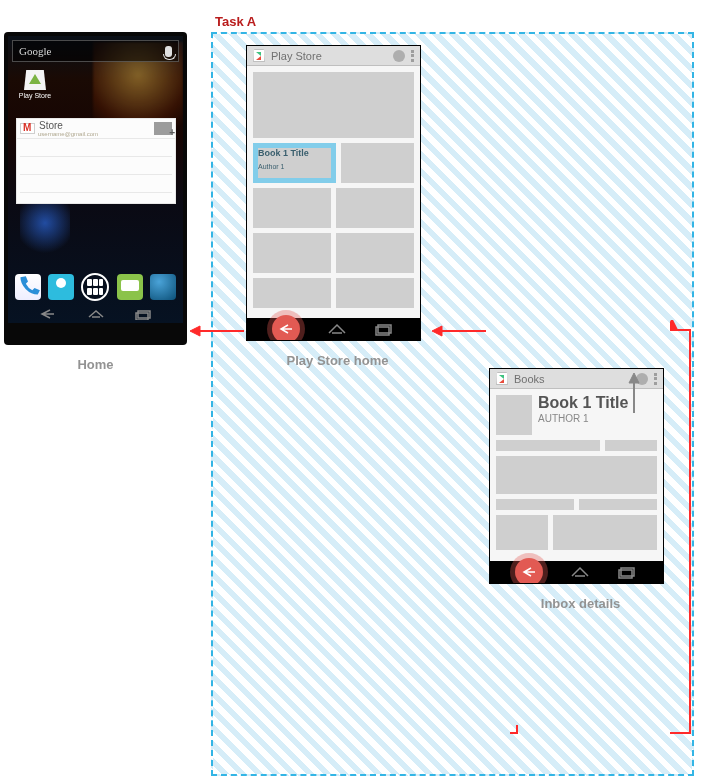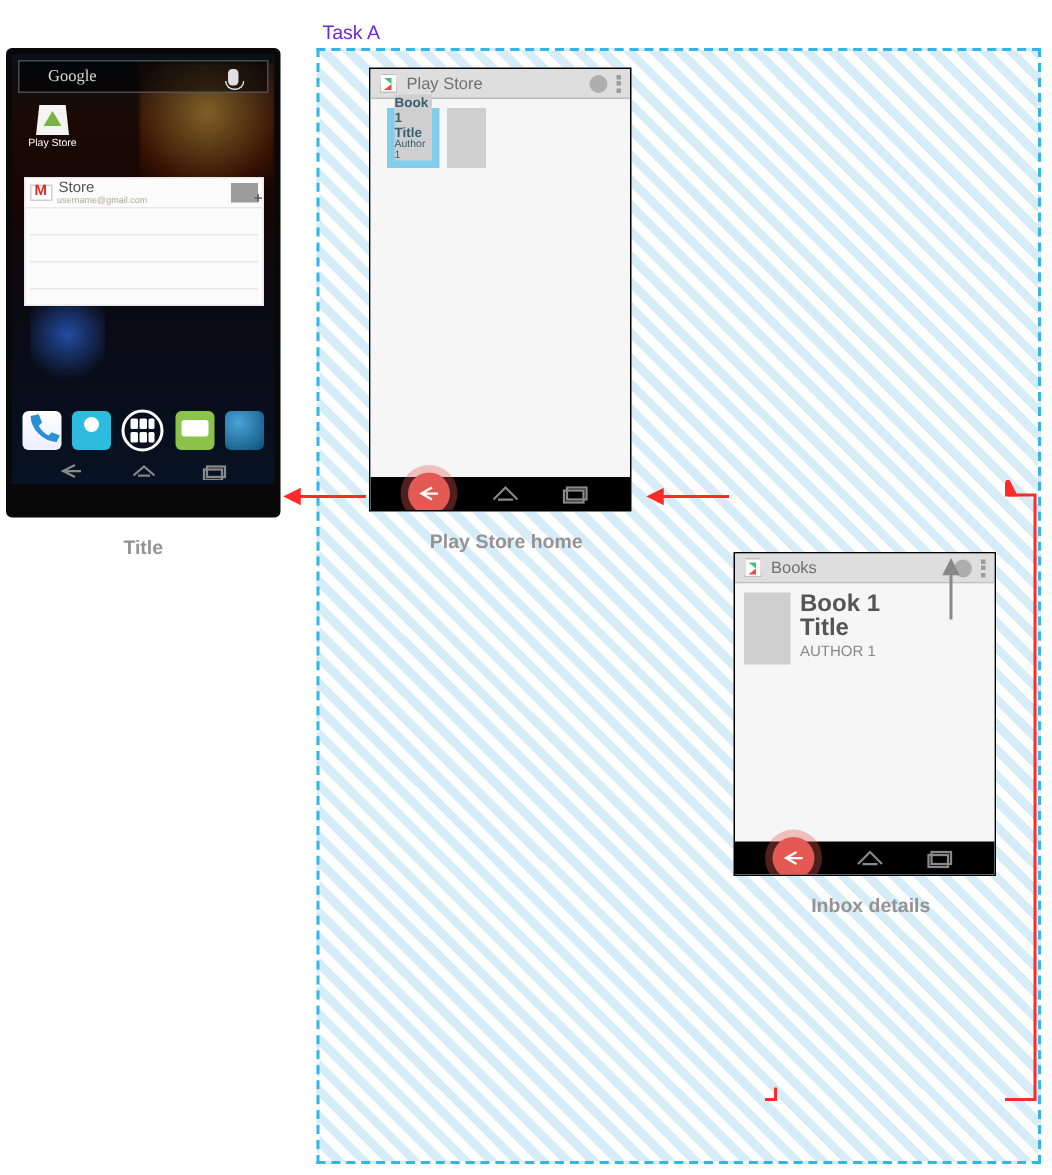--- a/index.html
+++ b/index.html
@@ -1,32 +1,32 @@
 <!DOCTYPE html>
 <html><head>
 <meta charset="utf-8">
 <style>
 * { box-sizing: border-box; margin: 0; padding: 0; }
 body { font-family: "Helvetica Neue", Arial, sans-serif; background: #fff; width: 701px; height: 783px; position: relative; }
 
-.task-label { position: absolute; top: 14px; left: 215px; color: #6d28d9; font-size: 13px; font-weight: 400; }
+.task-label { position: absolute; top: 14px; left: 215px; color: #b91c1c; font-size: 13px; font-weight: 700; }
 .task-box { position: absolute; top: 32px; left: 211px; width: 483px; height: 744px; border: 2px dashed #33b5e5; background: repeating-linear-gradient(45deg, #ffffff 0 6px, #d6edf8 6px 12px); }
 
 .phone { position: absolute; width: 183px; }
 .phone-body { width: 183px; height: 296px; background: #000; border-radius: 4px; padding: 4px; position: relative; }
 .phone-screen { background: #fff; width: 175px; height: 270px; position: relative; overflow: hidden; }
 .phone-caption { text-align: center; color: #939393; font-size: 13px; font-weight: bold; margin-top: 12px; }
 
 
 #home-phone { top: 32px; left: 4px; }
 #home-phone .phone-body { background: #080808; height: 313px; }
 #home-phone .phone-screen { height: 287px; background: linear-gradient(180deg,#0a1018 0%,#1a0a04 15%,#160503 35%,#0a0a14 60%,#061222 100%); position:relative; }
 #home-phone .glow1 { position:absolute; top:6px; left:85px; width:90px; height:110px; background: radial-gradient(circle at 50% 30%, rgba(255,200,80,.45), rgba(255,80,0,.12) 55%, transparent 75%); filter: blur(1px);}
 #home-phone .glow2 { position:absolute; bottom:65px; left:12px; width:50px; height:70px; background: radial-gradient(circle, rgba(50,120,255,.6), transparent 70%);}
-.search-bar { position: absolute; top: 4px; left: 4px; right: 4px; height: 22px; background: rgba(0,0,0,.55); border: 1px solid rgba(120,120,120,.6); display: flex; align-items: center; padding: 0 19px; justify-content: space-between; }
+.search-bar { position: absolute; top: 4px; left: 4px; right: 4px; height: 22px; background: rgba(0,0,0,.55); border: 1px solid rgba(120,120,120,.6); display: flex; align-items: center; padding: 0 6px; justify-content: space-between; }
 .search-bar span { color: #d8d8d8; font-size: 11px; font-family: Georgia, serif; }
 .mic-icon { width: 7px; height: 11px; border-radius: 3px; background: #e0e0e0; position: relative; }
 .mic-icon:after { content:''; position:absolute; bottom:-3px; left:-2px; width:11px; height:5px; border:1.5px solid #e0e0e0; border-top:none; border-radius:0 0 6px 6px;}
 .home-app { position: absolute; top: 34px; left: 10px; width: 34px; text-align: center; }
 .bag-icon { width: 22px; height: 20px; background: #f4f4f4; margin: 0 auto; position: relative; clip-path: polygon(10% 0, 90% 0, 100% 100%, 0 100%); }
 .bag-icon:before { content:''; position:absolute; top:4px; left:5px; width:0; height:0; border-left:6px solid transparent; border-right:6px solid transparent; border-bottom:10px solid #7bb342;}
 .home-app-label { color:#fff; font-size:7px; margin-top:2px;}
 .widget { position:absolute; top:82px; left:8px; width:160px; height:86px; background:#fcfcfc; border:1px solid rgba(0,0,0,.08); }
 .widget-hdr { height:20px; display:flex; align-items:center; padding:0 3px; border-bottom:1px solid #e8e8e8;}
 .m-icon { width:15px; height:11px; background:#fff; border:1px solid #cfcfcf; position:relative; margin-right:4px;}
@@ -52,21 +52,21 @@
 
 .wf { position: relative; }
 .wf .navbar { position:absolute; bottom:0; left:0; right:0; height:22px; background:#000; display:flex; justify-content:space-evenly; align-items:center;}
 .wf .screen-top { position:absolute; top:0; left:0; right:0; height:20px; background:#dedede; border-bottom:1px solid #bfbfbf; display:flex; align-items:center; padding:0 6px;}
 .play-icon { width:12px; height:13px; background:#fff; border:1px solid #c0c0c0; clip-path: polygon(10% 0, 90% 0, 100% 100%, 0 100%); margin-right:6px; position:relative;}
 .play-icon:before { content:''; position:absolute; top:2px; left:2px; border-left:5px solid transparent; border-right:0; border-top:4px solid #3fc380; border-bottom:4px solid #e74c3c;}
 .top-title { flex:1; color:#707070; font-size:11px;}
 .top-dot { width:12px; height:12px; background:#aeaeae; border-radius:50%; margin-right:6px;}
 .overflow-icon { width:3px; height:12px; display:flex; flex-direction:column; justify-content:space-between;}
 .overflow-icon span { width:3px; height:3px; background:#9e9e9e;}
-.wf-content { position:absolute; top:20px; bottom:22px; left:0; right:0; padding:6px; display:flex; flex-direction:row; gap:5px; background:#f6f6f6;}
+.wf-content { position:absolute; top:20px; bottom:22px; left:0; right:0; padding:6px; display:flex; flex-direction:column; gap:5px; background:#f6f6f6;}
 .graybox { background:#cfcfcf;}
 
 
 .ps-hero { height:66px;}
 .ps-row { display:flex; gap:5px; height:40px;}
 .ps-row div { flex:1; background:#cfcfcf;}
 .ps-book { background:#82cdea !important; padding:5px; display:flex; flex-direction:column; justify-content:flex-end;}
 .ps-book .bt { font-size:9px; font-weight:bold; color:#3a5f6e;}
 .ps-book .ba { font-size:7px; color:#3a5f6e;}
 
@@ -148,21 +148,21 @@
         <svg width="20" height="12" class="nav-svg">
             <path d="M3 9 L10 3 L17 9 M6 9 H14"></path>
           </svg>
         <svg width="20" height="12" class="nav-svg">
             <rect x="4" y="3" width="12" height="7"></rect>
             <rect x="2" y="5" width="12" height="7"></rect>
           </svg>
       </div>
     </div>
   </div>
-  <div class="phone-caption">Title</div>
+  <div class="phone-caption">Home</div>
 </div>
 
 <div class="phone wf" id="playstore-phone">
   <div class="phone-screen" style="height:296px; border:1px solid #000;">
     <div class="screen-top">
       <div class="play-icon"></div>
       <div class="top-title">Play Store</div>
       <div class="top-dot"></div>
       <div class="overflow-icon">
           <span></span>

